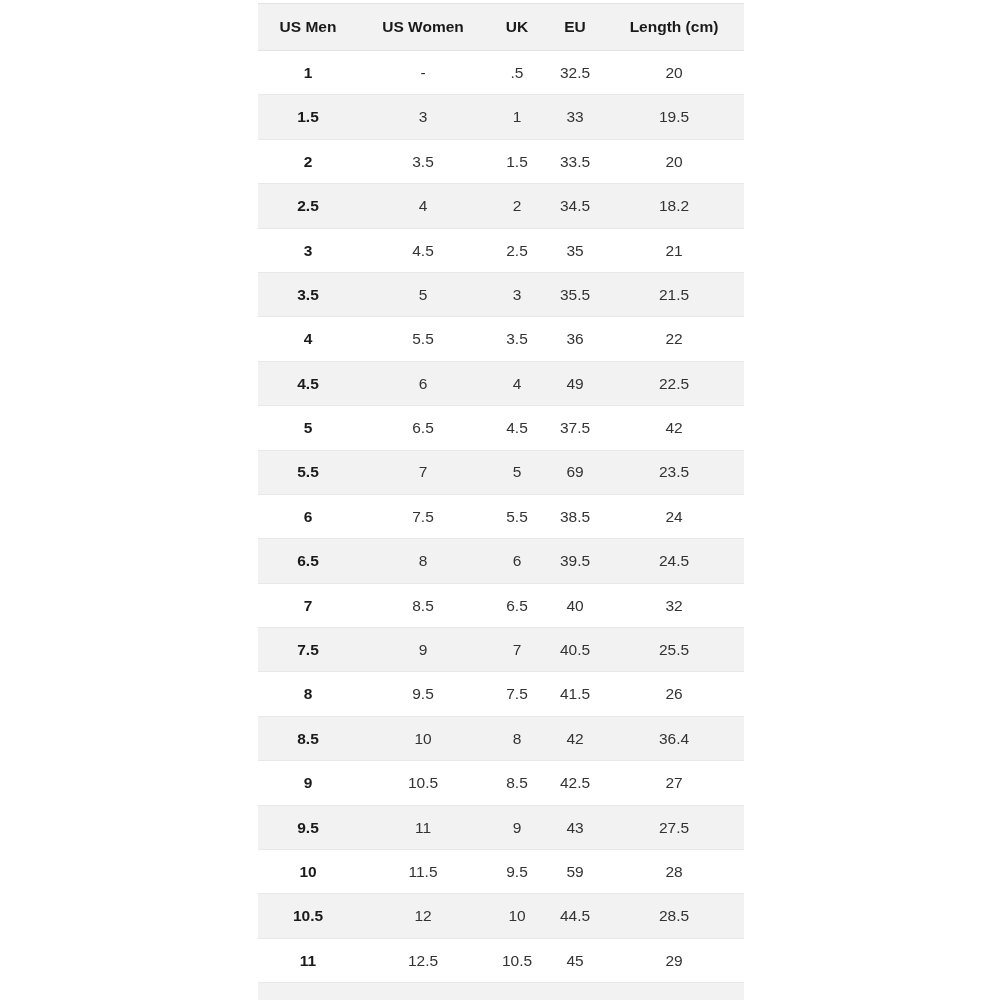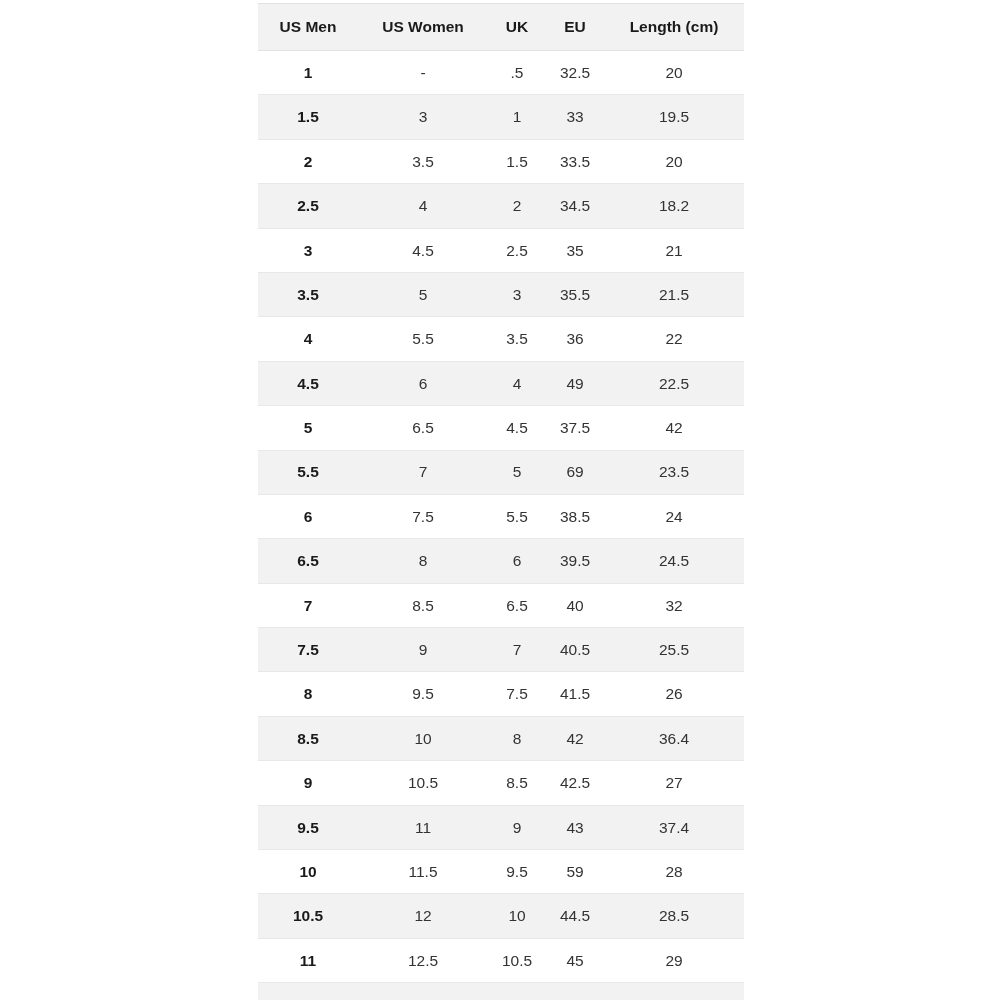--- a/index.html
+++ b/index.html
@@ -221,21 +221,21 @@
           <td class="col-uswomen">10.5</td>
           <td class="col-uk">8.5</td>
           <td class="col-eu">42.5</td>
           <td class="col-length">27</td>
         </tr>
         <tr class="stripe">
           <td class="col-usmen">9.5</td>
           <td class="col-uswomen">11</td>
           <td class="col-uk">9</td>
           <td class="col-eu">43</td>
-          <td class="col-length">37.4</td>
+          <td class="col-length">27.5</td>
         </tr>
         <tr class="plain">
           <td class="col-usmen">10</td>
           <td class="col-uswomen">11.5</td>
           <td class="col-uk">9.5</td>
           <td class="col-eu">59</td>
           <td class="col-length">28</td>
         </tr>
         <tr class="stripe">
           <td class="col-usmen">10.5</td>

